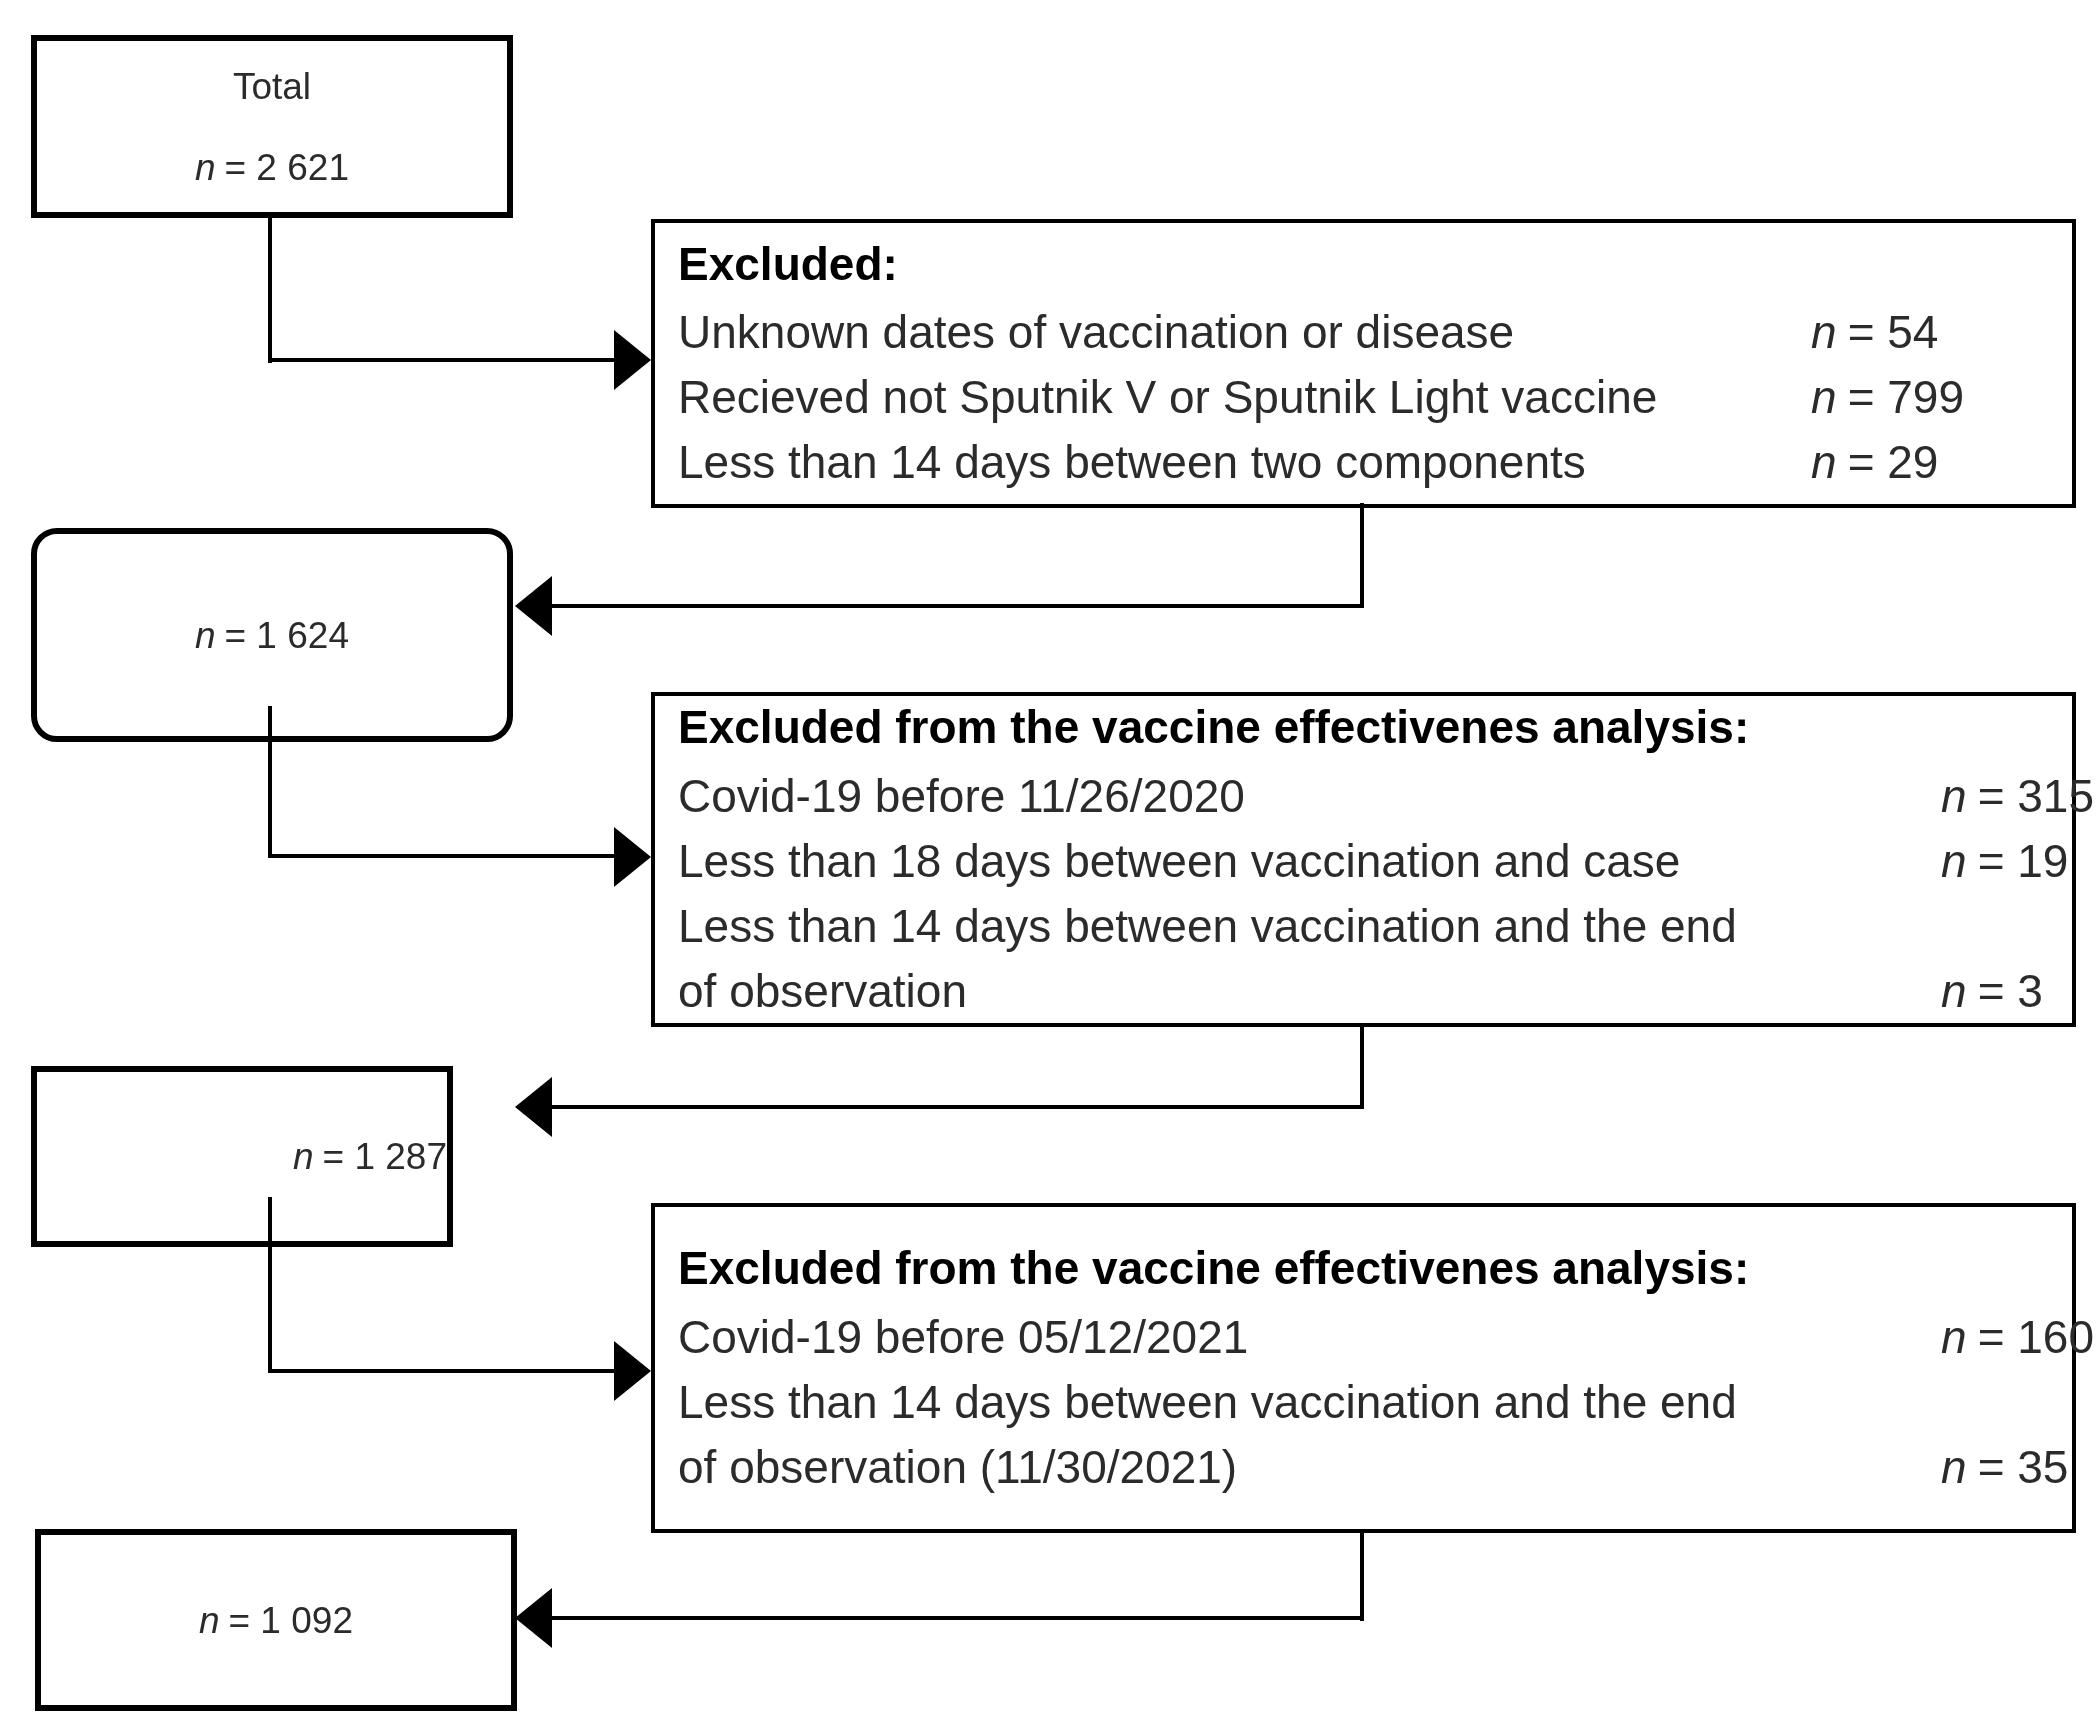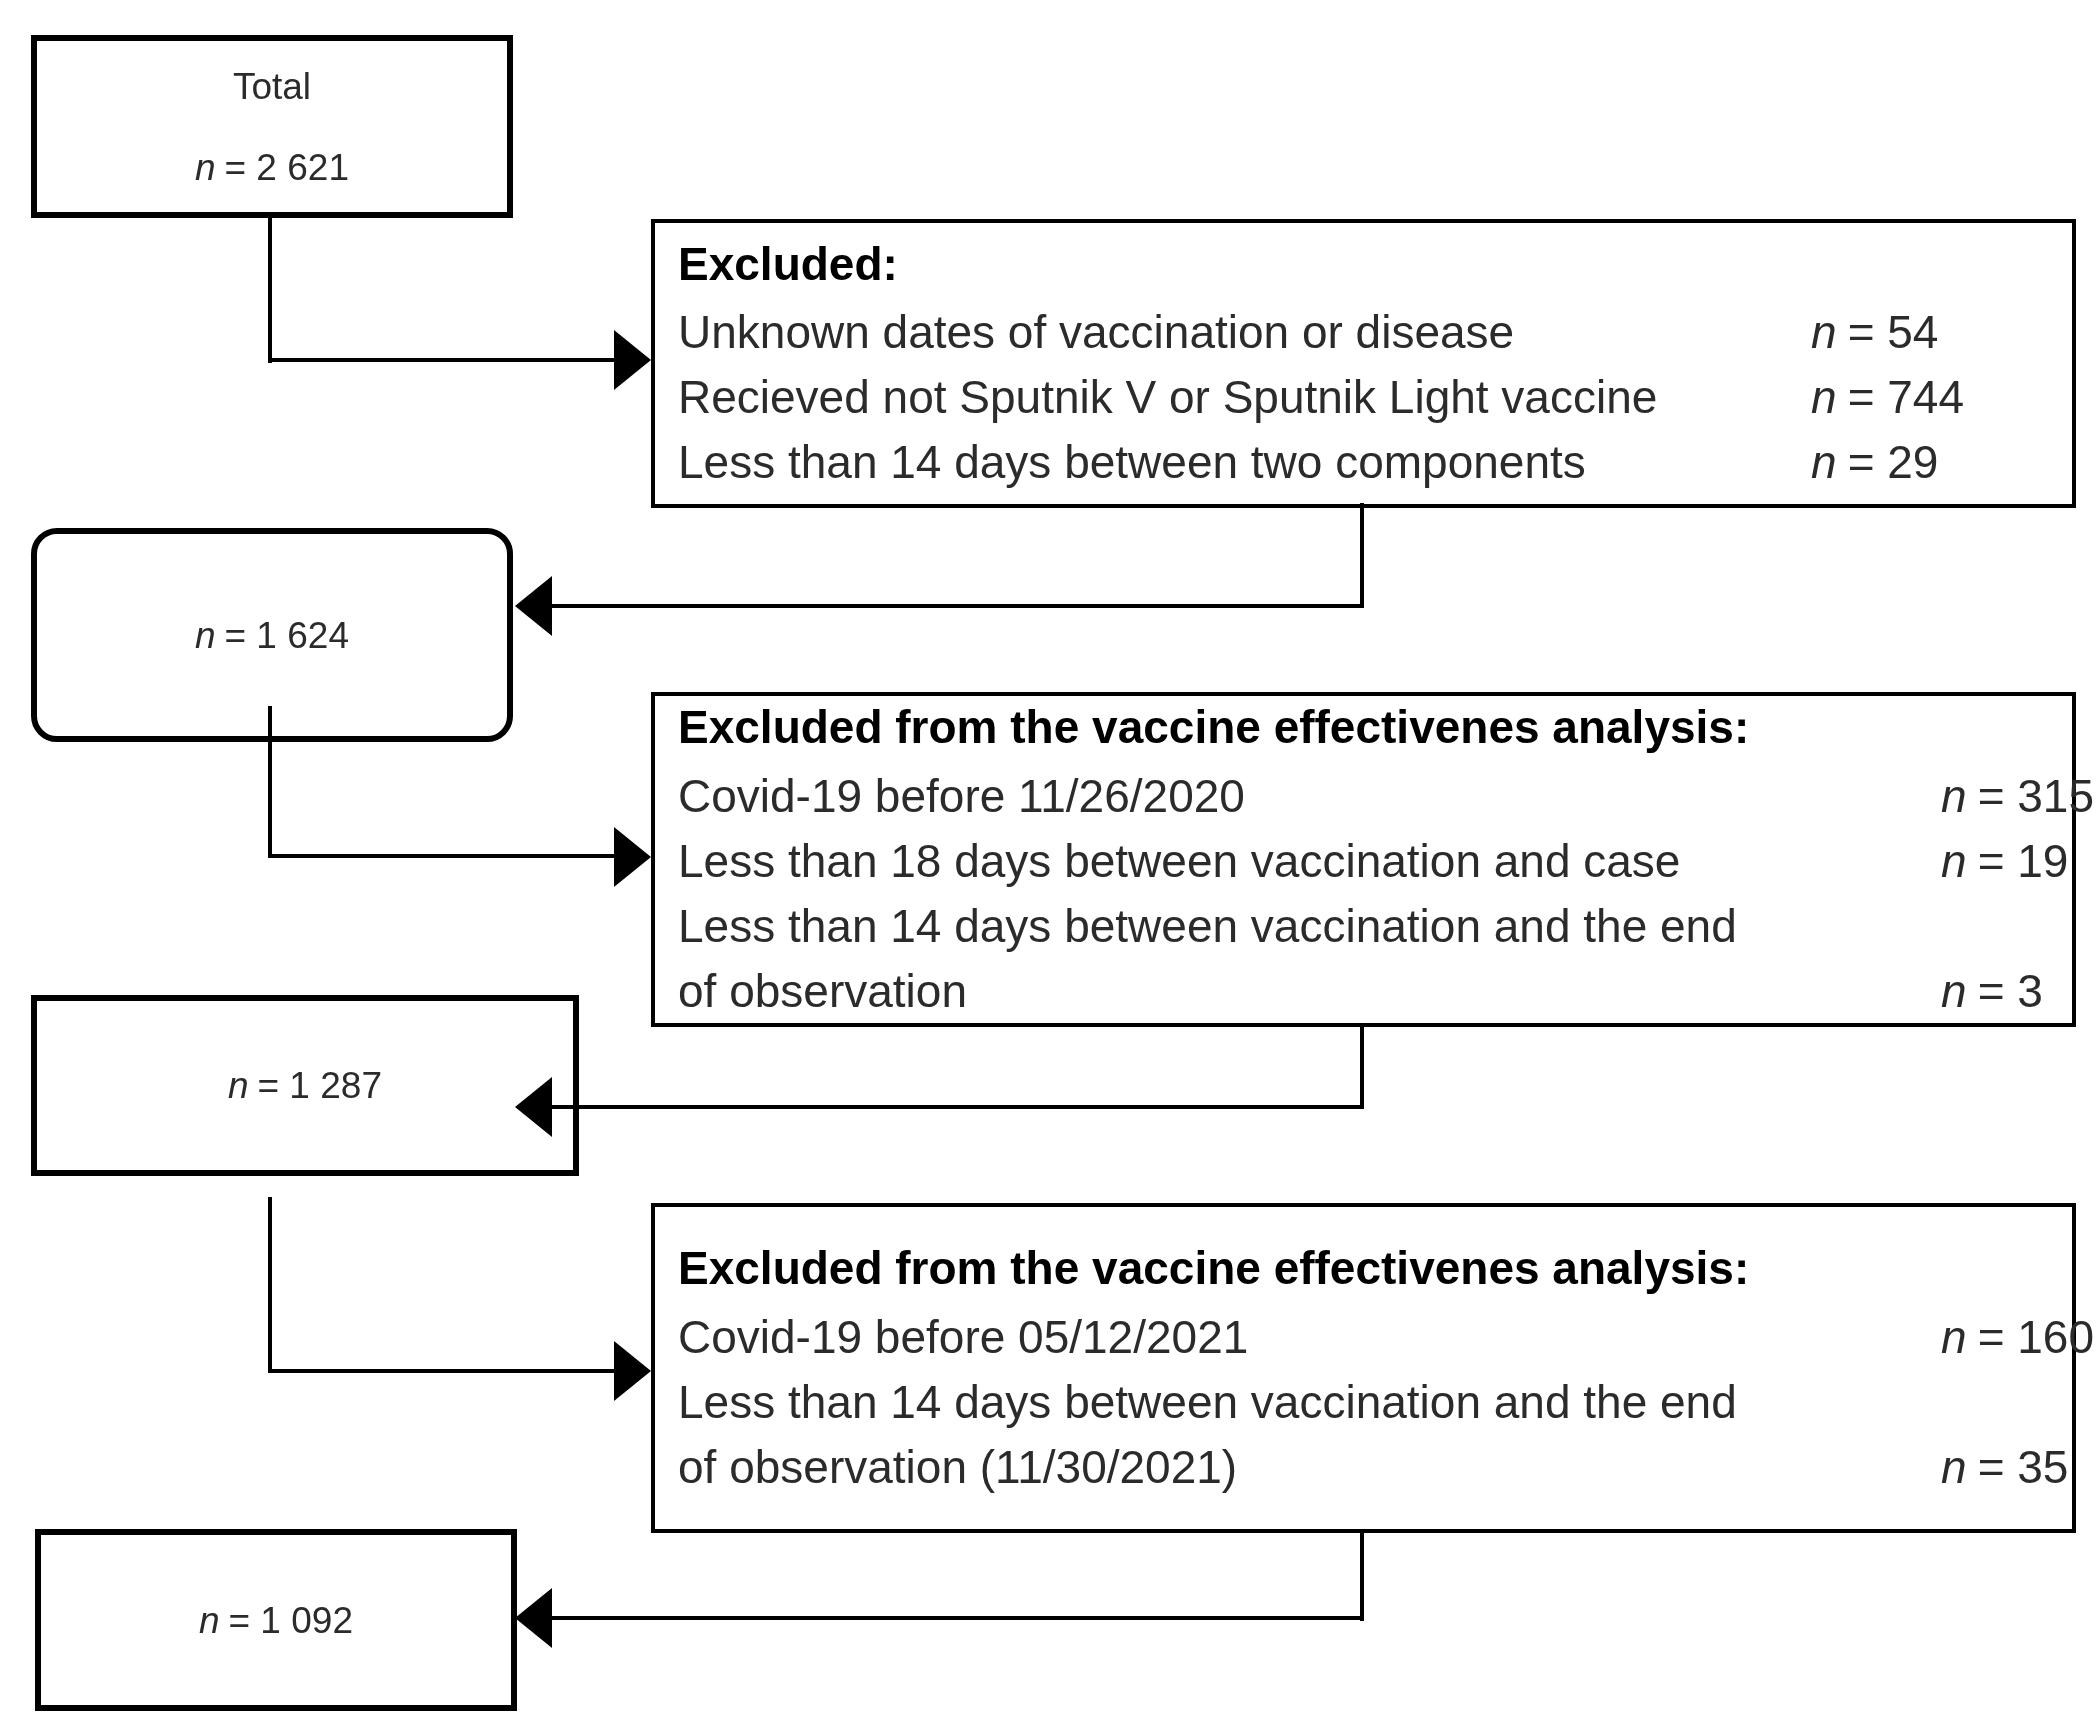--- a/index.html
+++ b/index.html
@@ -93,21 +93,21 @@
   </div>
 
   <div class="box exbox ex1" style="left:651px; top:219px; width:1425px; height:289px;">
     <div class="hdr">Excluded:</div>
     <div class="row">
       <span>Unknown dates of vaccination or disease</span>
       <span class="cnt"><span class="nsym">n</span><span class="rest">= 54</span></span>
     </div>
     <div class="row">
       <span>Recieved not Sputnik V or Sputnik Light vaccine</span>
-      <span class="cnt"><span class="nsym">n</span><span class="rest">= 744</span></span>
+      <span class="cnt"><span class="nsym">n</span><span class="rest">= 799</span></span>
     </div>
     <div class="row">
       <span>Less than 14 days between two components</span>
       <span class="cnt"><span class="nsym">n</span><span class="rest">= 29</span></span>
     </div>
   </div>
 
   <div class="box nbox" style="left:31px; top:528px; width:482px; height:214px;border-radius:26px;">
     <div class="nline"><span class="nsym">n</span><span class="rest">= 1 624</span></div>
   </div>
@@ -124,21 +124,21 @@
     </div>
     <div class="row">
       <span>Less than 14 days between vaccination and the end</span>
     </div>
     <div class="row">
       <span>of observation</span>
       <span class="cnt"><span class="nsym">n</span><span class="rest">= 3</span></span>
     </div>
   </div>
 
-  <div class="box nbox" style="left:31px; top:995px; width:548px; height:181px;">
+  <div class="box nbox" style="left:31px; top:1066px; width:422px; height:181px;align-items:flex-end;">
     <div class="nline"><span class="nsym">n</span><span class="rest">= 1 287</span></div>
   </div>
 
   <div class="box exbox ex23" style="left:651px; top:1203px; width:1425px; height:330px;">
     <div class="hdr">Excluded from the vaccine effectivenes analysis:</div>
     <div class="row">
       <span>Covid-19 before 05/12/2021</span>
       <span class="cnt"><span class="nsym">n</span><span class="rest">= 160</span></span>
     </div>
     <div class="row">

